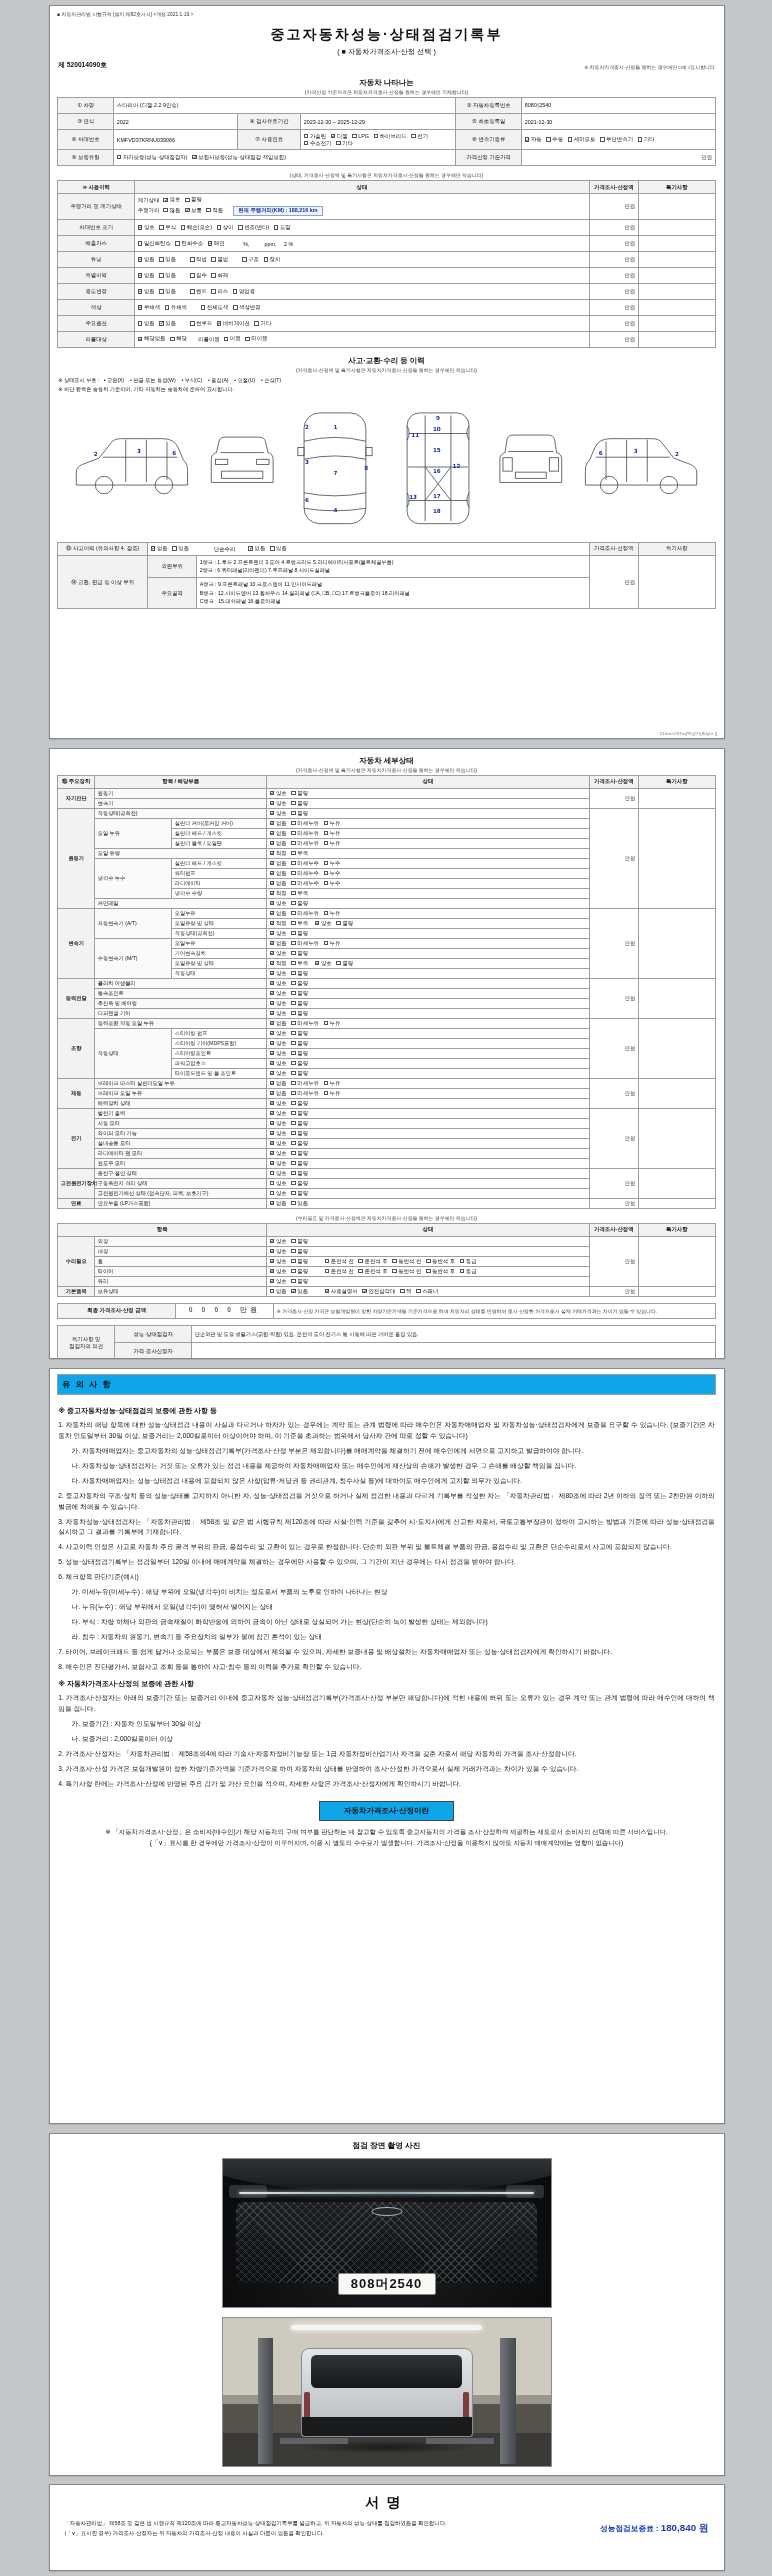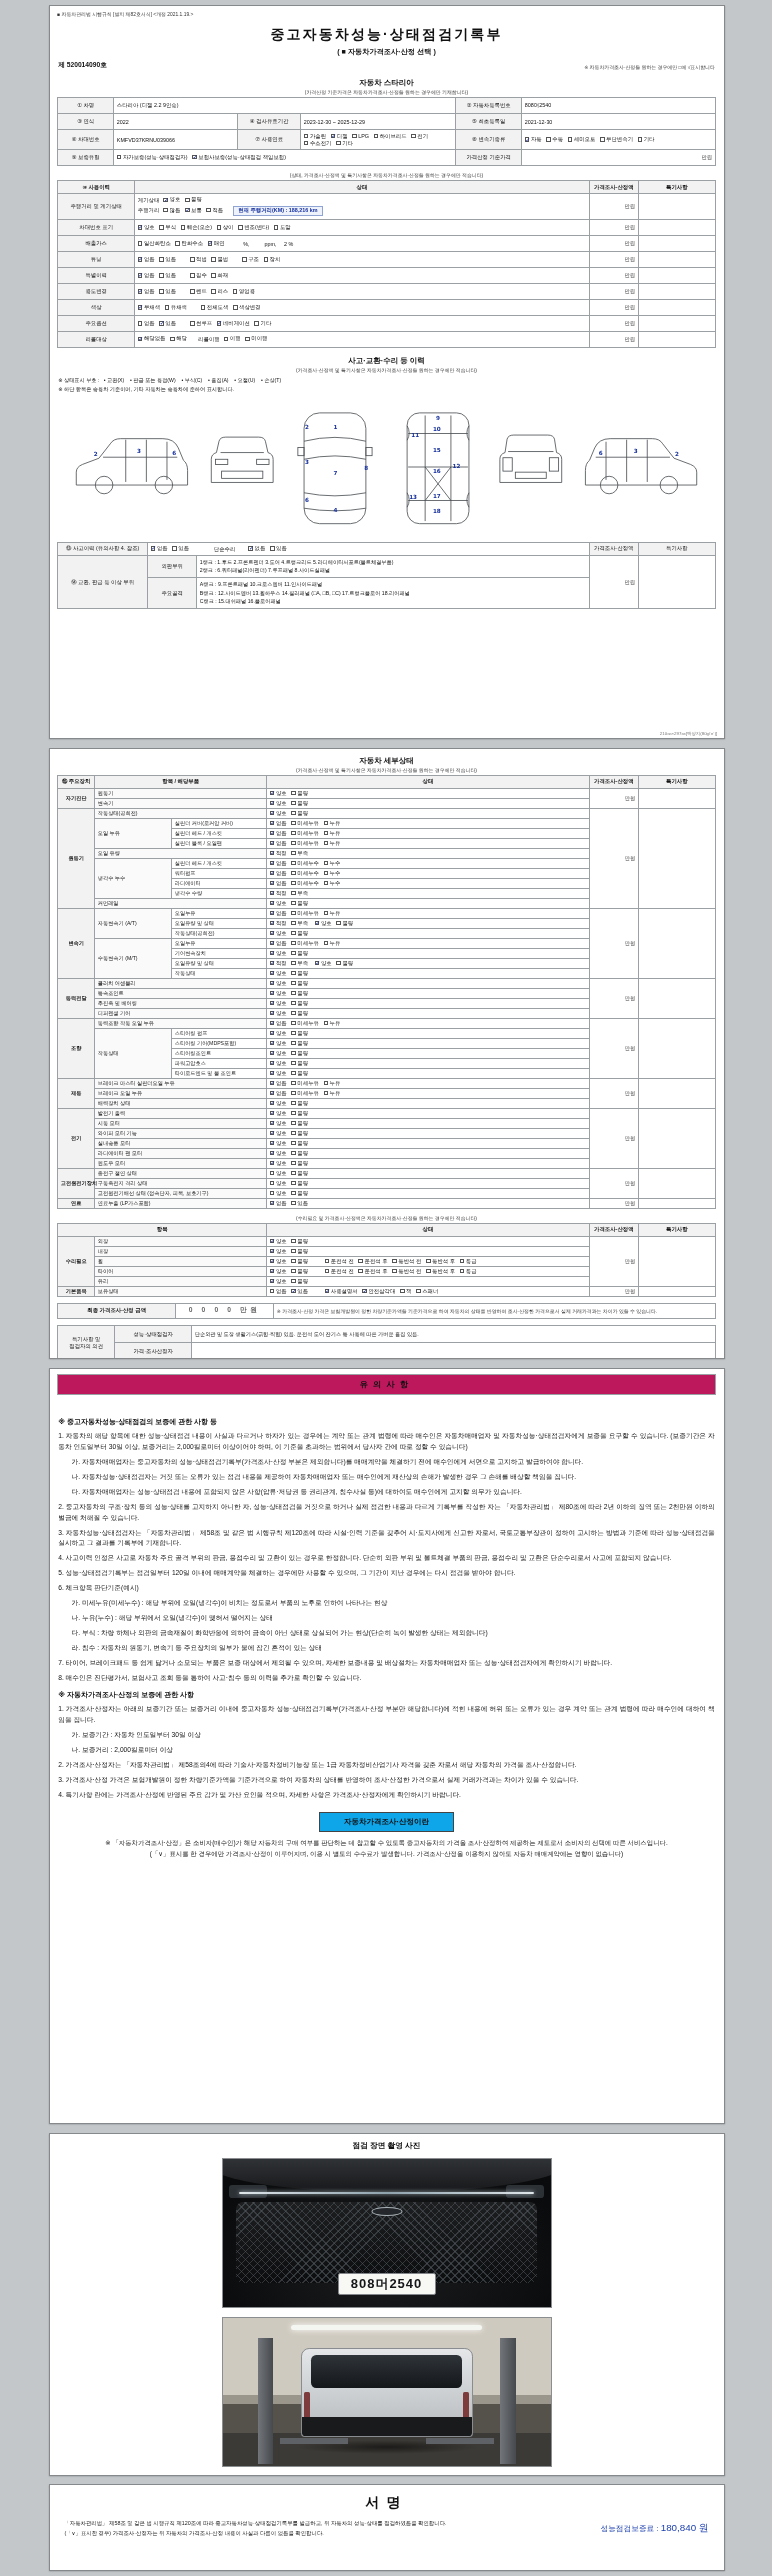--- a/index.html
+++ b/index.html
@@ -4,21 +4,21 @@
 <style>
   *{margin:0;padding:0;box-sizing:border-box}
   html,body{width:773px;background:#c3c7ca}
   body{height:2576px;overflow:hidden;font-family:"Liberation Sans","DejaVu Sans",sans-serif;color:#111}
   .page{width:773px;padding-top:5.2px;display:flex;flex-direction:column;align-items:center;gap:8.8px}
   .panel{width:676px;background:#fff;border:0.5px solid #86898c;box-shadow:0 0.5px 1.5px rgba(0,0,0,.28);padding:5.2px 7.7px;position:relative;overflow:hidden}
   .p1{height:734px}.p2{height:611px}.p3{height:756px}.p4{height:343px}.p5{height:87px}
 
   .reg-note{font-size:4.9px;color:#333}
   .main-title{text-align:center;font-size:14px;font-weight:bold;letter-spacing:2.1px;margin-top:9px}
-  .main-sub{text-align:center;font-size:7.2px;font-weight:bold;margin-top:2.6px}
+  .main-sub{text-align:center;font-size:7.2px;font-weight:normal;margin-top:2.6px}
   .docno-row{display:flex;justify-content:space-between;align-items:flex-end;margin:4.1px 1px 2.1px}
   .docno{font-size:6.7px;font-weight:bold}
   .check-note{font-size:4.9px;color:#333}
 
   .sec{margin-top:6.2px}
   .sechead{text-align:center;font-weight:bold;font-size:7.5px;padding:2.1px 0 0.5px}
   .secnote{text-align:center;font-size:4.9px;color:#333;padding-bottom:2.6px}
 
   table{width:100%;border-collapse:collapse;table-layout:fixed}
   td,th{border:0.5px solid #9aa0a4;font-size:5.4px;padding:2.1px 2.6px;vertical-align:middle;word-break:keep-all}
@@ -52,21 +52,21 @@
   .dg-num{font-size:11px;fill:#16309c;font-weight:bold;font-family:"DejaVu Sans",sans-serif}
   .acc-table td{height:13.4px}
   .rank-line{padding:0.8px 0;font-size:5.2px}
 
   .final-table td{height:15.5px}
   .final-amount{text-align:center;font-size:6.7px;letter-spacing:3.6px;color:#666;font-weight:bold}
   .final-note{font-size:4.9px;color:#333}
   .opinion-table td{height:17px}
   .opinion-text{font-size:5.2px;text-align:left}
 
-  .notice-title{border:0.5px solid #9aa0a4;background:#be185d;text-align:center;font-weight:bold;font-size:8.2px;letter-spacing:5.2px;padding:4.1px;margin-bottom:22px}
+  .notice-title{border:0.5px solid #9aa0a4;background:#0ea5e9;text-align:left;font-weight:bold;font-size:8.2px;letter-spacing:5.2px;padding:4.1px;margin-bottom:11px}
   .notice-h{font-weight:bold;font-size:7px;margin:6.2px 1px 4.1px}
   .npara{font-size:6.7px;line-height:1.62;margin:0 1px 4.1px;text-align:justify}
   .nsub{margin-left:14.4px}
   .notice-box{width:fit-content;margin:11.3px auto 6.2px;border:0.8px solid #444;padding:4.1px 24px;font-weight:bold;font-size:7.5px;background:#0ea5e9}
   .nboxline{text-align:center;font-size:6.4px;line-height:1.6;margin:1px 0}
 
   .photos-title{text-align:center;font-weight:bold;font-size:7.7px;margin:2.1px 0 7.2px}
   .photo{position:relative;width:330px;height:150px;margin:0 auto 9.3px;border:0.5px solid #8b8e91;overflow:hidden}
   .photo1{background:radial-gradient(ellipse at 50% 70%,#1a1c1e 0%,#0a0b0c 80%)}
   .p1-hood{position:absolute;top:-23px;left:-6%;width:112%;height:56px;background:linear-gradient(#41454a,#17181a);border-radius:0 0 48% 48%/0 0 31px 31px}
@@ -81,40 +81,40 @@
   .p2-van{position:absolute;top:30px;left:50%;transform:translateX(-50%);width:172px;height:89px;background:linear-gradient(#e4e6e8,#b6babd);border-radius:8.2px 8.2px 3.1px 3.1px;border:0.5px solid #898d91}
   .p2-vanwin{position:absolute;top:5.2px;left:9.3px;right:9.3px;height:33px;background:linear-gradient(#2f343a,#14171a);border-radius:5.2px}
   .p2-tail{position:absolute;top:43px;width:6.2px;height:27px;background:#7e3b3b;border-radius:1.5px}
   .p2-vanlow{position:absolute;bottom:0;left:0;right:0;height:19.6px;background:#191a1c;border-radius:0 0 3.1px 3.1px}
   .p2-arm{position:absolute;top:120px;width:68px;height:5.7px;background:#5e6266}
   .p2-shadow{position:absolute;top:122px;left:50%;transform:translateX(-50%);width:185px;height:13.4px;background:radial-gradient(ellipse,rgba(0,0,0,.55),transparent 70%)}
 
   .sign-title{text-align:center;font-weight:bold;font-size:14px;letter-spacing:7.2px;margin:3.1px 0 5.2px}
   .sign-row{display:flex;justify-content:space-between;align-items:center;padding:2.1px 7.2px}
   .sign-lines{font-size:5.4px;line-height:1.8;color:#222;max-width:70%}
-  .sign-fee{font-size:7.7px;font-weight:normal;color:var(--fee,#1c3fae);white-space:nowrap}
+  .sign-fee{font-size:7.7px;font-weight:bold;color:var(--fee,#1c3fae);white-space:nowrap}
   .fee-val{font-size:9.8px}
   .paper-note{position:absolute;bottom:2.1px;right:6.2px;font-size:4.4px;color:#777}
 </style>
 </head>
 <body>
 
 <div class="page">
 
   <div class="panel p1">
     <div class="reg-note">■ 자동차관리법 시행규칙 [별지 제82호서식] &lt;개정 2021.1.19.&gt;</div>
     <div class="main-title">중고자동차성능·상태점검기록부</div>
     <div class="main-sub">( ■ 자동차가격조사·산정 선택 )</div>
     <div class="docno-row">
       <span class="docno">제 520014090호</span>
       <span class="check-note">※ 자동차가격조사·산정을 원하는 경우에만 □에 √표시합니다</span>
     </div>
 
     <div class="sec">
-      <div class="sechead">자동차 스타리아</div>
+      <div class="sechead">자동차 나타나는</div>
       <div class="secnote">(가격산정 기준가격은 자동차가격조사·산정을 원하는 경우에만 기재합니다)</div>
       <table class="basic-table">
         <colgroup>
             <col style="width:56px">
             <col style="width:124px">
             <col style="width:63px">
             <col style="width:155px">
             <col style="width:66px">
             <col>
           </colgroup>

